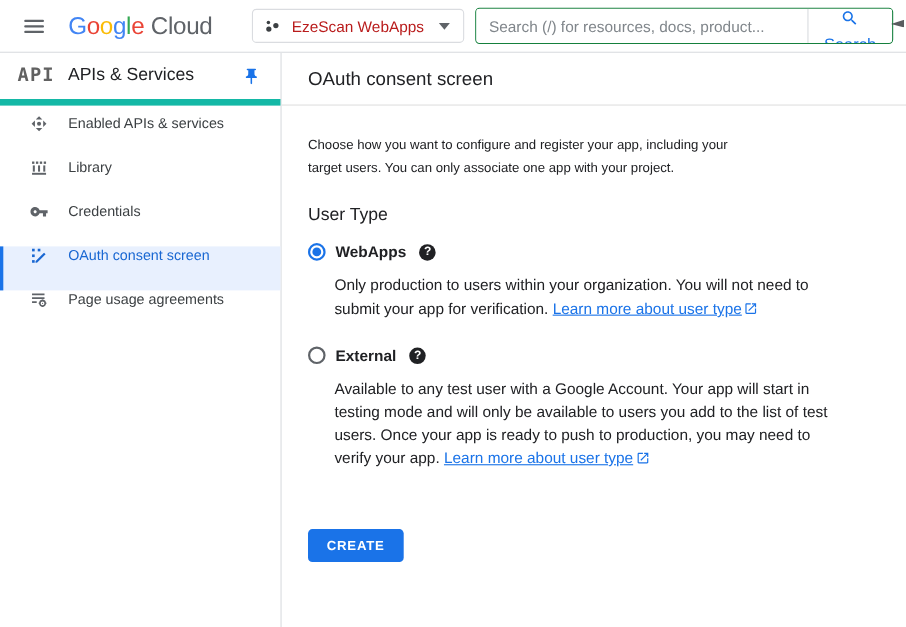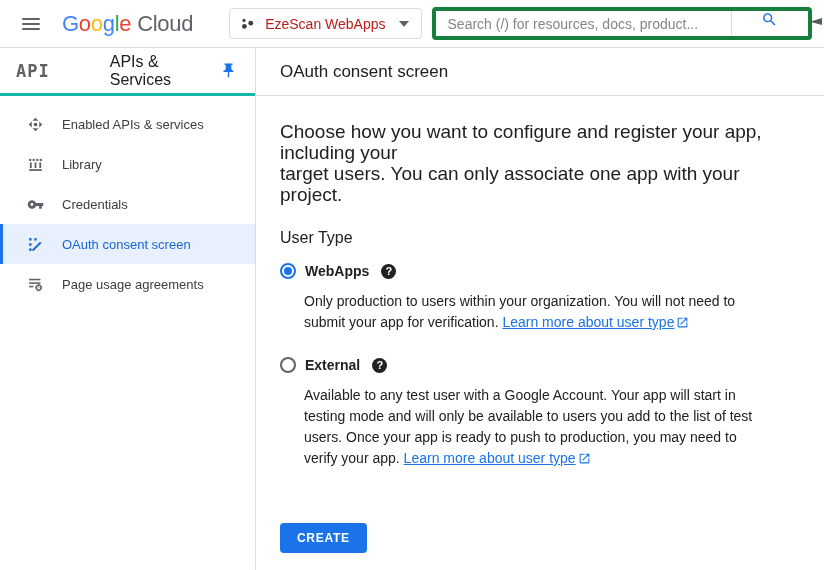--- a/index.html
+++ b/index.html
@@ -16,55 +16,55 @@
   .logo { display:flex; align-items:baseline; font-size:22px; letter-spacing:-0.3px; white-space:nowrap; }
   .logo .gl { font-weight:500; }
   .gl.c-b { color:#4285F4; } .gl.c-r { color:#EA4335; } .gl.c-y { color:#FBBC05; } .gl.c-g { color:#34A853; }
   .logo .cloud { color:#5f6368; margin-left:6px; font-weight:400; }
   .project-btn { margin-left:36px; height:31px; display:flex; align-items:center; gap:9px;
     border:1px solid #dadce0; border-radius:4px; background:#fff; padding:0 12px 0 10px;
     font-size:14px; color:#b91c1c; cursor:pointer; font-family:inherit; }
   .caret-down { width:0; height:0; border-left:5px solid transparent; border-right:5px solid transparent;
     border-top:6px solid #5f6368; margin-left:4px; }
   .searchbar { margin-left:10px; height:33px; width:380px; display:flex; align-items:stretch;
-    border:4px solid #15803d; border-radius:4px; overflow:hidden; background:#fff; }
+    border:1px solid #15803d; border-radius:4px; overflow:hidden; background:#fff; }
   .searchbar input { flex:1; border:none; outline:none; padding:0 12px; font-size:14px;
     font-family:inherit; color:#3c4043; }
   .searchbar input::placeholder { color:#80868b; }
   .search-btn { display:flex; align-items:center; gap:7px; padding:0 14px; background:#fff;
     border:none; border-left:1px solid #dadce0; color:#1a73e8; font-size:15px; font-weight:500;
     font-family:inherit; cursor:pointer;flex-direction:column; }
   .cursor-artifact { position:absolute; right:2px; top:18px; width:12px; height:7px; background:#3c4043;
     clip-path:polygon(0 55%, 100% 0, 100% 100%); opacity:.85; }
 
   
   .shell { flex:1; display:flex; min-height:0; }
 
   
   .sidebar { width:256px; flex:0 0 256px; border-right:1px solid #dadce0; display:flex; flex-direction:column; }
   .sidebar-header { height:48px; flex:0 0 48px; display:flex; align-items:center;
-    border-bottom:3px solid #14b8a6; padding-left:16px;gap:48px; }
+    border-bottom:6px solid #14b8a6; padding-left:16px; }
   .api-logo { font-family:"DejaVu Sans Mono","Liberation Mono",monospace; font-weight:700;
     font-size:17px; color:#616161; letter-spacing:1px; }
   .sidebar-title { font-size:16px; color:#202124; margin-left:12px; }
   .pin { margin-left:auto; margin-right:18px; display:flex; }
   .nav { padding-top:8px; }
-  .nav-item { height:40px; display:flex; align-items:center; padding-left:25px; cursor:pointer; }
+  .nav-item { height:40px; display:flex; align-items:flex-start; padding-left:25px; cursor:pointer; }
   .nav-item .nav-icon { width:20px; display:flex; justify-content:center; }
   .nav-item .nav-label { margin-left:17px; font-size:13px; color:#3c4043; }
   .nav-item.selected { background:#e8f0fe; border-left:3px solid #1a73e8; padding-left:22px; }
   .nav-item.selected .nav-label { color:#1967d2; }
 
   
   .main { flex:1; display:flex; flex-direction:column; min-width:0; }
   .page-header { height:48px; flex:0 0 48px; display:flex; align-items:center;
     border-bottom:1px solid #e0e0e0; padding-left:24px; }
   .page-title { font-size:17px; font-weight:400; color:#202124; }
   .content { padding:25px 24px 0 24px; }
-  .intro { font-size:19px; line-height:21px; max-width:540px; white-space:pre-line; margin-bottom:24px; }
+  .intro { font-size:12px; line-height:21px; max-width:540px; white-space:pre-line; margin-bottom:24px; }
   .user-type { font-size:16px; font-weight:400; color:#202124; margin-bottom:16px; }
   .option-row { display:flex; align-items:center; margin-bottom:12px; }
   .radio { width:16px; height:16px; border:2px solid #5f6368; border-radius:50%; flex:0 0 16px;
     position:relative; cursor:pointer; background:#fff; }
   .radio.checked { border-color:#1a73e8; }
   .radio.checked::after { content:''; position:absolute; inset:2px; background:#1a73e8; border-radius:50%; }
   .option-label { font-size:14px; font-weight:700; color:#202124; margin-left:9px; }
   .help { width:15px; height:15px; border-radius:50%; background:#202124; color:#fff;
     font-size:11px; font-weight:700; display:inline-flex; align-items:center; justify-content:center;
     margin-left:12px; cursor:default; }

